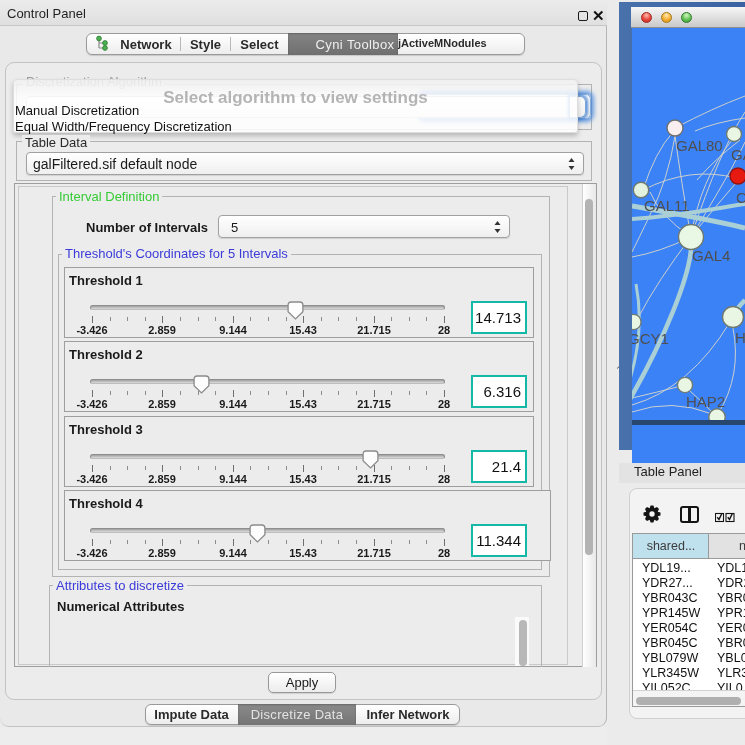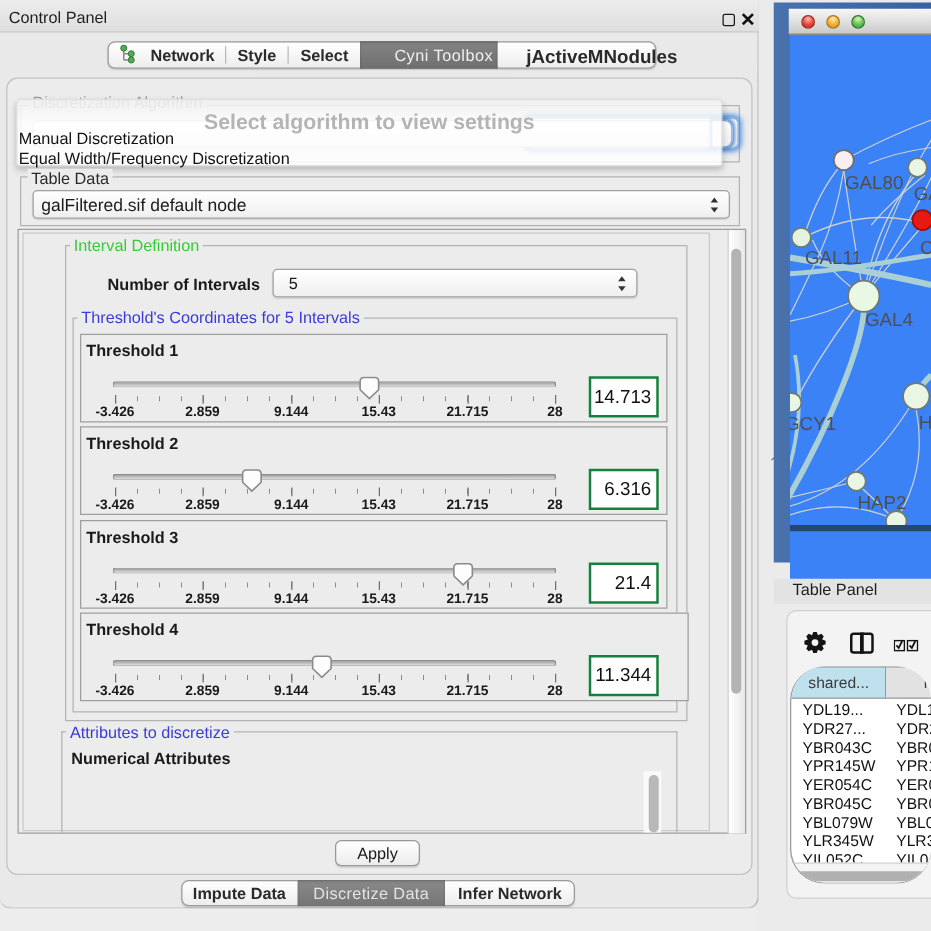--- a/index.html
+++ b/index.html
@@ -10,21 +10,21 @@
   .gblabel { position:absolute; font-size:13px; background:#ececec; padding:0 3px; line-height:13px; }
   .combo { position:absolute; background:linear-gradient(#ffffff,#efefef); border:1px solid #a0a0a0; border-radius:4px; font-size:13px; color:#1a1a1a; box-shadow:0 1px 1px rgba(0,0,0,0.12); }
   .combo .ctext { position:absolute; left:12px; top:50%; transform:translateY(-50%); }
   .updn { position:absolute; right:7px; top:50%; transform:translateY(-50%); width:9px; height:14px; }
   .tpanel { position:absolute; border:1px solid #9e9e9e; background:#ececec; }
   .tlabel { position:absolute; left:4px; top:5px; font-weight:bold; font-size:13px; color:#1a1a1a; }
   .track { position:absolute; left:25px; top:37px; width:355px; height:5px; border-radius:3px; background:linear-gradient(#9f9f9f,#dcdcdc); border:1px solid #8e8e8e; border-bottom-color:#bdbdbd; }
   .minortick { position:absolute; left:26.5px; top:49px; width:354px; height:4px; background:repeating-linear-gradient(to right,#8c8c8c 0 1px,transparent 1px 17.6px); }
   .majortick { position:absolute; top:48px; width:1px; height:7px; background:#6f6f6f; }
   .ticklabel { position:absolute; top:56px; width:60px; text-align:center; font-size:11px; font-weight:bold; color:#1a1a1a; }
-  .valbox { position:absolute; left:406px; top:33px; width:56px; height:33px; background:#fff; border:2px solid #15803d; font-size:15px; color:#111; text-align:right; line-height:29px; padding-right:4px; }
+  .valbox { position:absolute; left:406px; top:33px; width:56px; height:33px; background:#fff; border:2px solid #14b8a6; font-size:15px; color:#111; text-align:right; line-height:29px; padding-right:4px; }
   .thumb { position:absolute; top:33px; width:17px; height:19px; }
 </style>
 </head>
 <body>
 <div id="root">
 
 <div class="abs" style="left:0;top:0;width:607px;height:727px;background:#e9e9e9;border-right:1px solid #b5b5b5;border-bottom:1px solid #c2c2c2;border-radius:0 0 9px 9px;"></div>
 
 <div class="abs" style="left:0;top:0;width:607px;height:26px;background:linear-gradient(#ececec,#dfdfdf);border-bottom:1px solid #c7c7c7;"></div>
 <div class="abs" style="left:7px;top:6px;font-size:13px;color:#1f1f1f;">Control Panel</div>
@@ -41,21 +41,21 @@
   </svg>
 </div>
 <div class="abs" style="left:112px;top:37px;width:68px;text-align:center;font-size:13px;font-weight:bold;color:#2a2a2a;">Network</div>
 <div class="abs" style="left:180px;top:37px;width:1px;height:14px;background:#b9b9b9;"></div>
 <div class="abs" style="left:181px;top:37px;width:49px;text-align:center;font-size:13px;font-weight:bold;color:#2a2a2a;">Style</div>
 <div class="abs" style="left:230px;top:37px;width:1px;height:14px;background:#b9b9b9;"></div>
 <div class="abs" style="left:231px;top:37px;width:57px;text-align:center;font-size:13px;font-weight:bold;color:#2a2a2a;">Select</div>
 <div class="abs" style="left:288px;top:33px;width:110px;height:22px;background:linear-gradient(#848484,#6f6f6f);box-shadow:inset 0 1px 2px rgba(0,0,0,0.25);"></div>
 <div class="abs" style="left:288px;top:37px;width:110px;text-align:center;font-size:13px;color:#efefef;letter-spacing:0.4px;padding-left:24px;">Cyni Toolbox</div>
 <div class="abs" style="left:398px;top:33px;width:127px;height:22px;border-radius:0 6px 6px 0;"></div>
-<div class="abs" style="left:418px;top:37px;width:127px;text-align:center;font-size:15px;font-weight:bold;color:#2a2a2a;">jActiveMNodules</div>
+<div class="abs" style="left:398px;top:37px;width:127px;text-align:left;font-size:11px;font-weight:bold;color:#2a2a2a;">jActiveMNodules</div>
 
 <div class="abs" style="left:5px;top:62px;width:597px;height:638px;background:#ececec;border:1px solid #c3c3c3;border-radius:9px;"></div>
 
 <div class="gb" style="left:16px;top:84px;width:576px;height:46px;"></div>
 
 <div class="abs" style="left:420px;top:94px;width:171px;height:25px;border-radius:5px;background:linear-gradient(#fdfdfd,#eee);box-shadow:0 0 4px 2.5px rgba(60,130,220,0.75);border:1px solid #8ab0dc;"></div>
 
 <div class="abs" style="left:23px;top:74px;font-size:13px;color:#9a9a9a;background:#ececec;padding:0 3px;">Discretization Algorithm</div>
 <div class="abs" style="left:26px;top:96px;width:552px;height:22px;border-radius:5px;border:1px solid rgba(150,150,150,0.55);background:linear-gradient(#ffffff,#ededed);"></div>
 <div class="abs" style="left:570px;top:96px;width:16px;height:22px;border-radius:0 6px 6px 0;border:1px solid #7aa4d6;border-left:none;background:linear-gradient(#fdfdfd,#efefef);box-shadow:0 0 3px 2px rgba(66,128,210,0.85);"></div>
@@ -280,21 +280,21 @@
 <div class="abs" style="left:688.2px;top:506px;width:2.4px;height:17px;background:#141414;"></div>
 <div class="abs" style="left:715px;top:509px;width:20px;height:11px;">
   <svg width="20" height="11" viewBox="0 0 20 11">
         <rect x="0.5" y="1.5" width="8" height="8" fill="none" stroke="#141414" stroke-width="1.1"></rect>
         <path d="M2.2 5.3 L4 7.4 L7 1.2" stroke="#141414" stroke-width="1.4" fill="none"></path>
         <rect x="11" y="1.5" width="8" height="8" fill="none" stroke="#141414" stroke-width="1.1"></rect>
         <path d="M12.7 5.3 L14.5 7.4 L17.5 1.2" stroke="#141414" stroke-width="1.4" fill="none"></path>
       </svg>
 </div>
 
-<div class="abs" style="left:632px;top:533px;width:113px;height:174px;background:#fff;border-left:1px solid #9a9a9a;border-bottom:1px solid #9a9a9a;overflow:hidden;border-radius:28px;">
+<div class="abs" style="left:632px;top:533px;width:113px;height:174px;background:#fff;border-left:1px solid #9a9a9a;border-bottom:1px solid #9a9a9a;overflow:hidden;">
   <div style="position:absolute;left:0;top:0;width:76px;height:26px;background:#bfe1ee;border:1px solid #9a9a9a;border-left:none;"></div>
   <div style="position:absolute;left:76px;top:0;width:60px;height:26px;background:#e2e2e2;border:1px solid #9a9a9a;border-left:none;"></div>
   <div style="position:absolute;left:0;top:6px;width:76px;text-align:center;font-size:12.5px;color:#3c3c3c;">shared...</div>
   <div style="position:absolute;left:106px;top:6px;font-size:12.5px;color:#3c3c3c;">n</div>
   <div style="position:absolute;left:9px;top:27.5px;font-size:12.5px;color:#111;line-height:15px;">YDL19...<br>YDR27...<br>YBR043C<br>YPR145W<br>YER054C<br>YBR045C<br>YBL079W<br>YLR345W<br>YIL052C</div>
   <div style="position:absolute;left:84px;top:27.5px;font-size:12.5px;color:#111;line-height:15px;">YDL1<br>YDR2<br>YBR0<br>YPR1<br>YER0<br>YBR0<br>YBL0<br>YLR3<br>YIL0</div>
   <div style="position:absolute;left:0;top:157px;width:113px;height:17px;background:#f4f4f4;border-top:1px solid #d2d2d2;"></div>
   <div style="position:absolute;left:3px;top:163.5px;width:105px;height:8px;border-radius:4.5px;background:#b0b0b0;"></div>
 </div>
 

